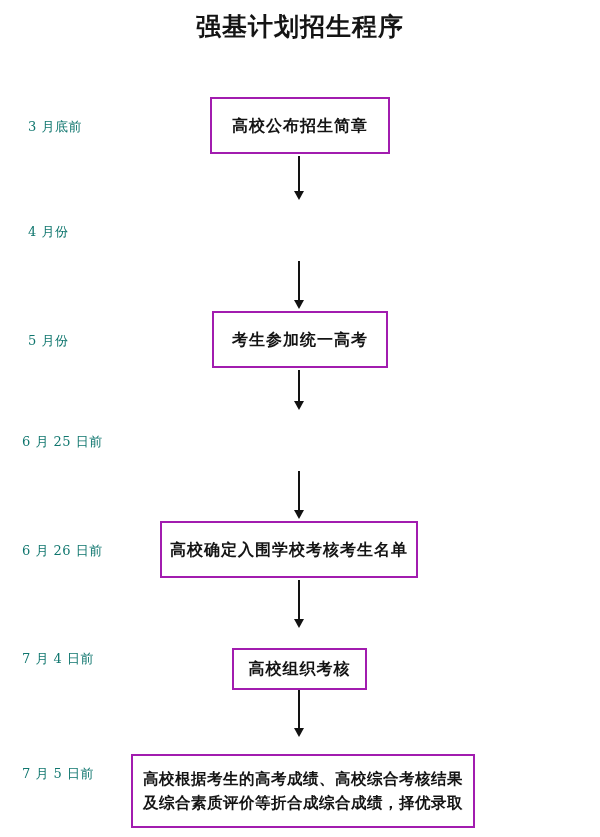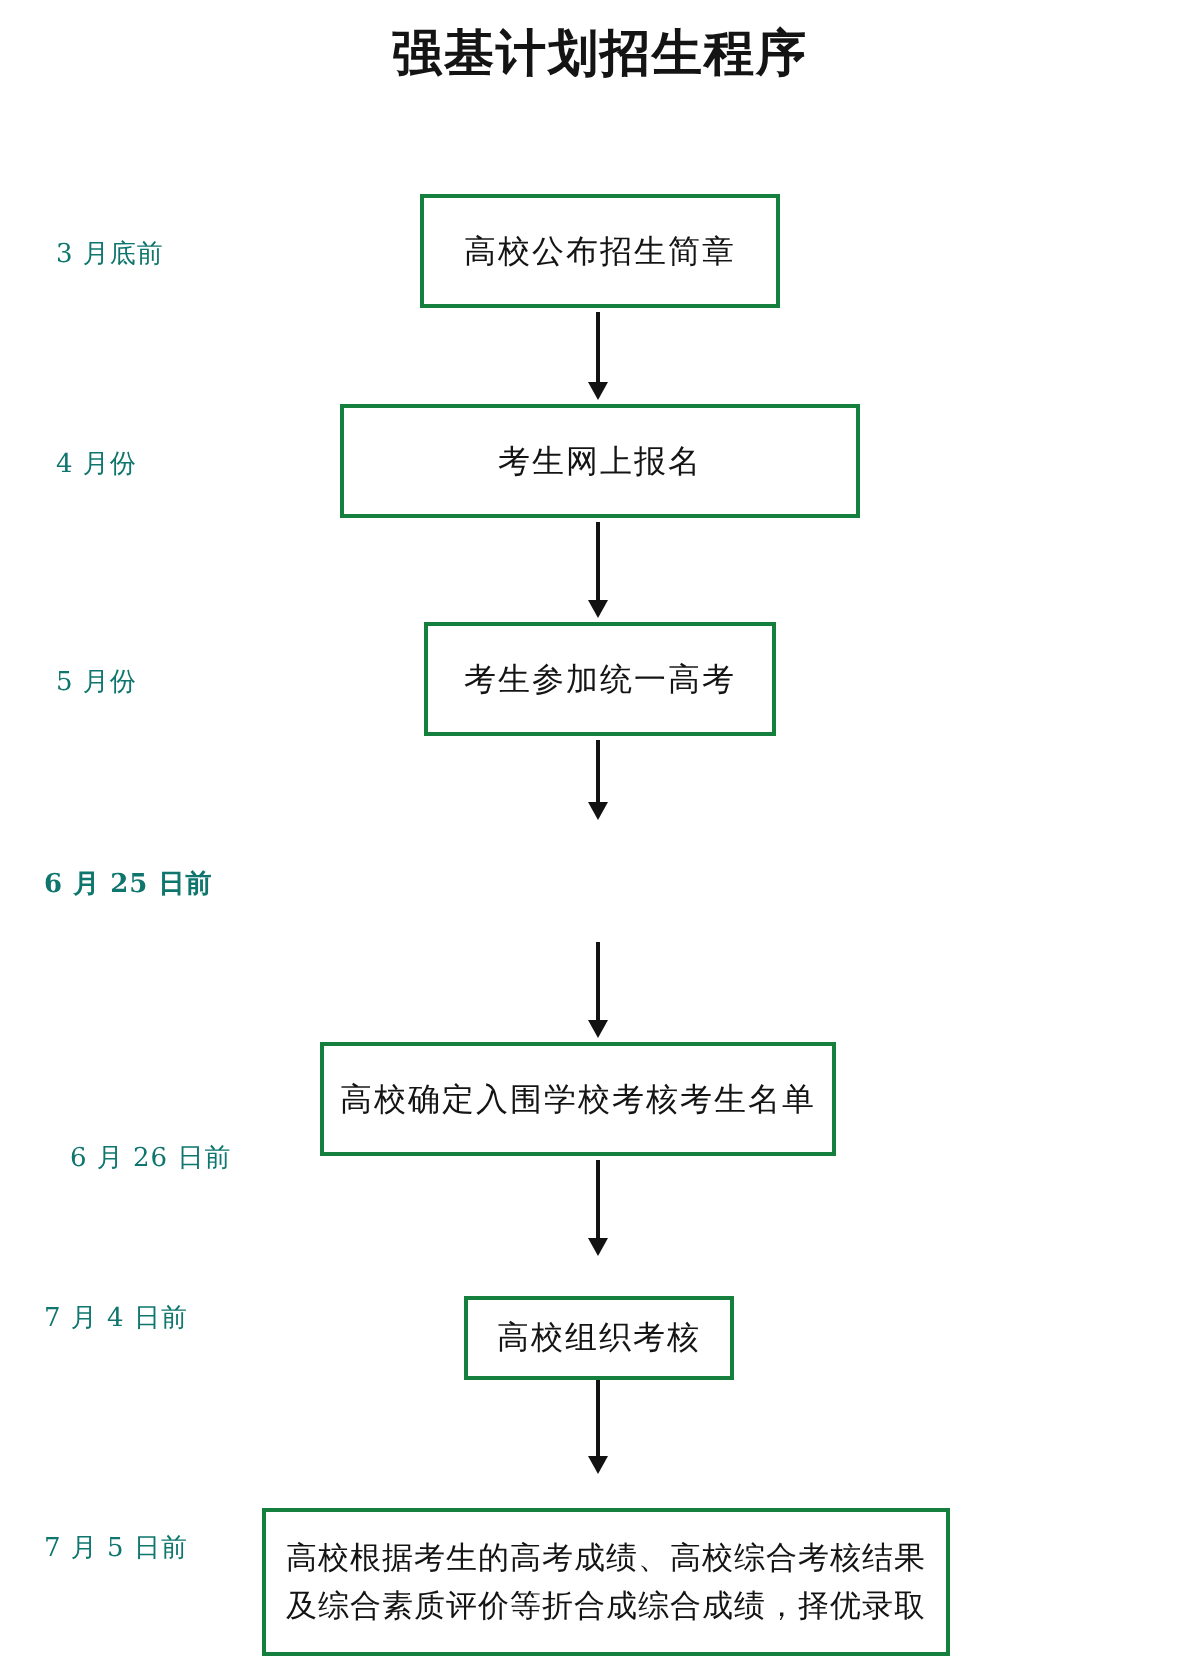--- a/index.html
+++ b/index.html
@@ -46,32 +46,33 @@
     font-family: "DejaVu Serif", "Liberation Serif", serif;
     font-size: 13px;
     color: #0f766e;
     white-space: nowrap;
     letter-spacing: 0.5px;
   }
 
   
   .node {
     position: absolute;
-    border: 2px solid #15803d;
+    border: 2px solid #a21caf;
     background: #ffffff;
     display: flex;
     align-items: center;
     justify-content: center;
     text-align: center;
     font-family: "DejaVu Serif", "Liberation Serif", serif;
     font-size: 16px;
     line-height: 1.5;
     color: #141414;
     padding: 2px 6px;
     letter-spacing: 1px;
+    font-weight: bold;
   }
   .node.multiline {
     font-size: 15.5px;
     letter-spacing: 0.5px;
     line-height: 1.55;
   }
 
   
   .connector {
     position: absolute;
@@ -124,23 +125,22 @@
       <div class="stem" style="height: 39px;"></div>
       <div class="head"></div>
     </div>
     <div class="connector" style="left: 292px; top: 686px; height: 51px;">
       <div class="stem" style="height: 42px;"></div>
       <div class="head"></div>
     </div>
     <div class="time-label" style="left: 28px; top: 118px;">3 月底前</div>
     <div class="node" style="left: 210px; top: 97px; width: 180px; height: 57px;">高校公布招生简章</div>
     <div class="time-label" style="left: 28px; top: 223px;">4 月份</div>
-    <div class="node" style="left: 170px; top: 202px; width: 260px; height: 57px;">考生网上报名</div>
     <div class="time-label" style="left: 28px; top: 332px;">5 月份</div>
     <div class="node" style="left: 212px; top: 311px; width: 176px; height: 57px;">考生参加统一高考</div>
-    <div class="time-label" style="left: 22px; top: 433px; font-weight: bold;">6 月 25 日前</div>
-    <div class="time-label" style="left: 22px; top: 570px; margin-left: 13px;">6 月 26 日前</div>
+    <div class="time-label" style="left: 22px; top: 433px;">6 月 25 日前</div>
+    <div class="time-label" style="left: 22px; top: 542px;">6 月 26 日前</div>
     <div class="node" style="left: 160px; top: 521px; width: 258px; height: 57px;">高校确定入围学校考核考生名单</div>
     <div class="time-label" style="left: 22px; top: 650px;">7 月 4 日前</div>
     <div class="node" style="left: 232px; top: 648px; width: 135px; height: 42px;">高校组织考核</div>
     <div class="time-label" style="left: 22px; top: 765px;">7 月 5 日前</div>
     <div class="node multiline" style="left: 131px; top: 739px; width: 344px; height: 74px; margin-top: 15px;">高校根据考生的高考成绩、高校综合考核结果及综合素质评价等折合成综合成绩，择优录取</div>
   </div>
 
 </body></html>

